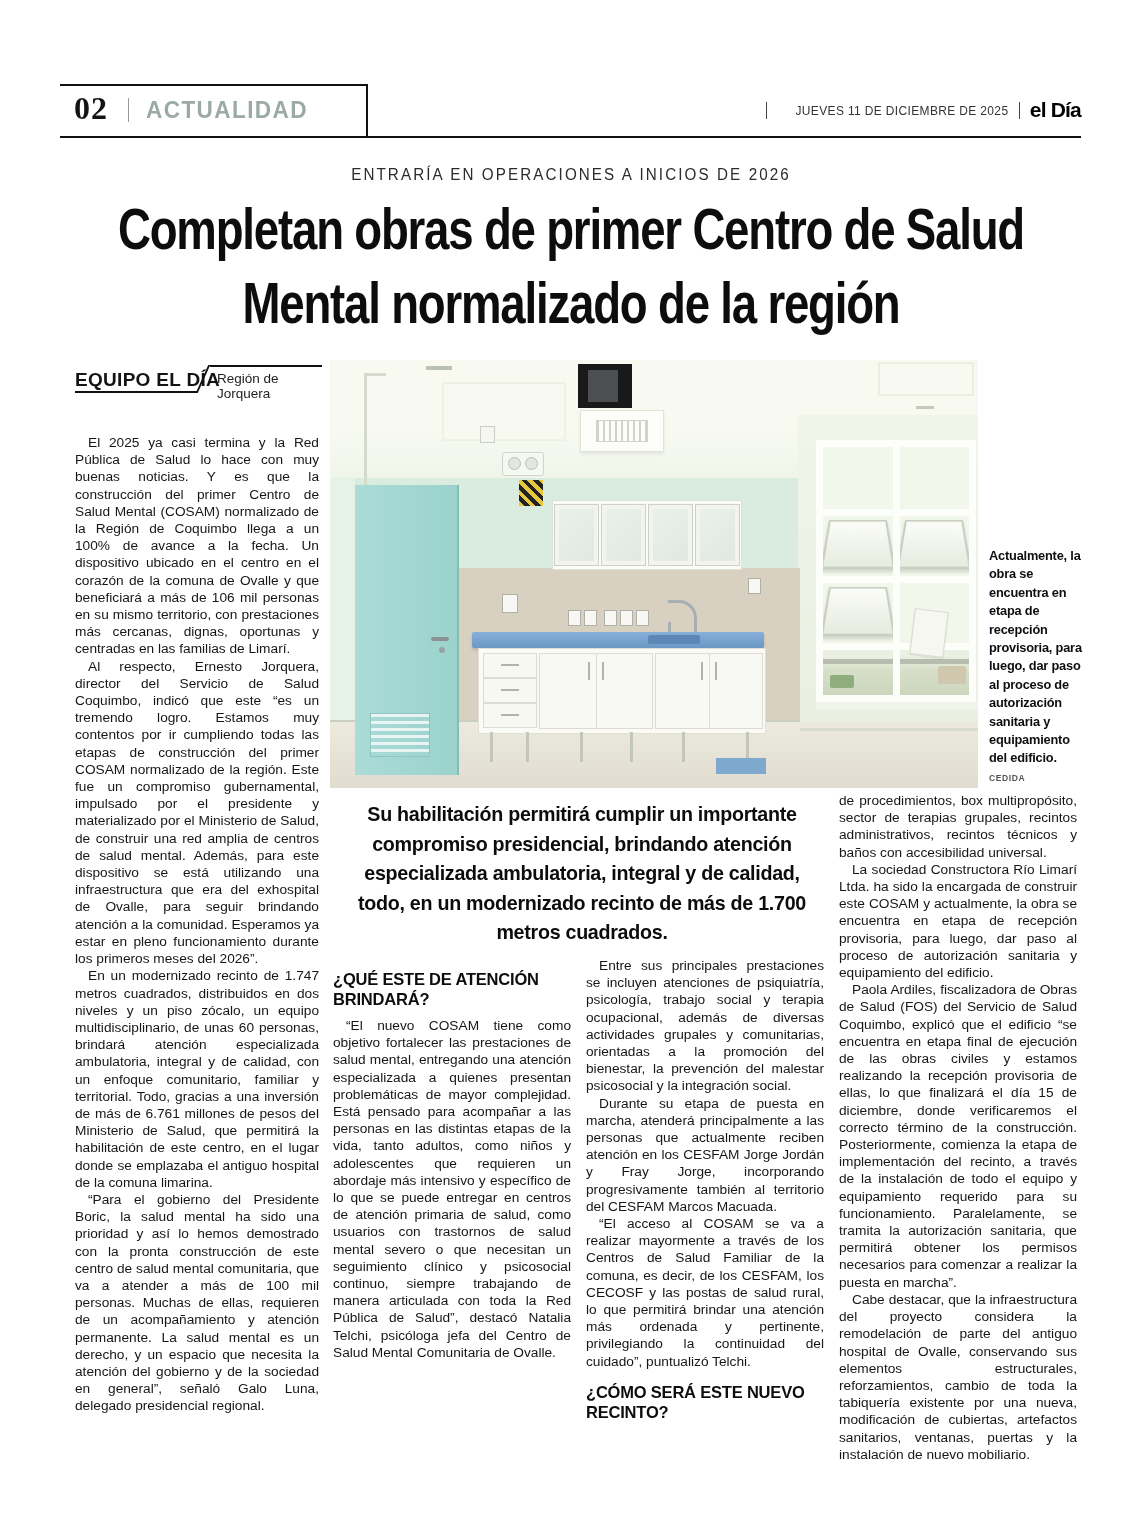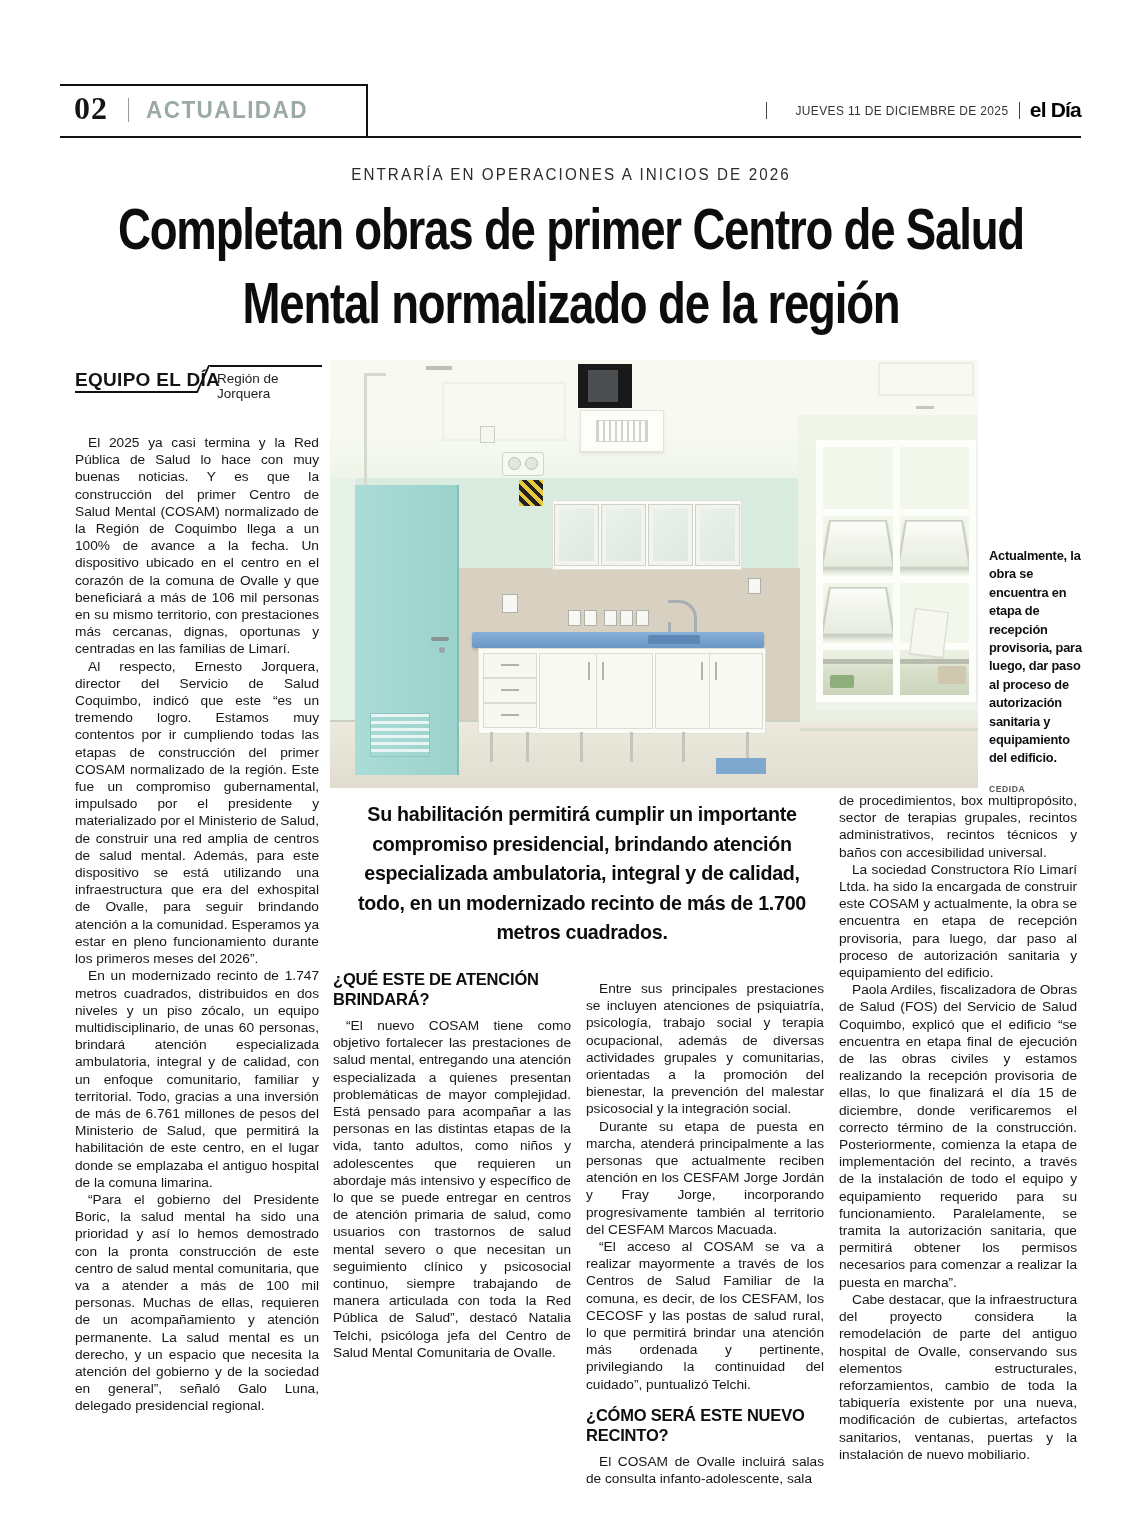--- a/index.html
+++ b/index.html
@@ -99,34 +99,34 @@
   .ph-sash     { position:absolute; left:8%; right:8%; top:6%; height:72%; background:linear-gradient(180deg,#fcfdf9,#e7ece0); border:2px solid #c9d0c2; transform:perspective(120px) rotateX(36deg); transform-origin:top center; box-shadow:0 2px 2px rgba(0,0,0,.12); }
   .ph-blob-green { position:absolute; left:10%; top:55%; width:35%; height:30%; background:#8fae7e; border-radius:2px; }
   .ph-blob-beige { position:absolute; left:55%; top:35%; width:40%; height:40%; background:#cfc7ae; border-radius:2px; }
   .ph-blob-gray  { position:absolute; left:0;   top:20%; width:100%; height:10%; background:#b9bdb0; }
   .ph-paper    { left:582px; top:250px; width:32px; height:44px; background:#f7f7f1; border:1px solid #d9d9cf; transform:rotate(7deg); box-shadow:0 1px 2px rgba(0,0,0,.1); }
   .ph-sill     { left:486px; top:342px; width:162px; height:8px; background:#f1f4ea; }
 
   
   .caption-block { position:absolute; left:989px; top:547px; width:97px; }
   .photo-caption { font-weight:700; font-size:12.8px; line-height:18.4px; letter-spacing:-0.2px; color:#0e0e0e; }
-  .photo-credit  { margin-top:16px; font-size:8.5px; font-weight:700; letter-spacing:.6px; color:#555; }
+  .photo-credit  { margin-top:5px; font-size:8.5px; font-weight:700; letter-spacing:.6px; color:#555; }
 
   
   .pull-quote { position:absolute; left:338px; top:799px; width:488px; text-align:center;
                 font-weight:700; font-size:20.5px; line-height:29.5px; letter-spacing:-0.3px; color:#0c0c0c; transform:scaleX(0.96); }
 
   
   .col { position:absolute; width:244px; font-size:13.7px; line-height:17.2px; text-align:justify; color:#161616; }
   .col p  { margin:0; text-indent:13px; }
   .col p.flush { text-indent:0; }
   .col h3 { font-size:16.5px; line-height:20px; font-weight:700; letter-spacing:-0.2px; margin:12px 0 8px; text-align:left; color:#0d0d0d; }
   .col1 { left:75px;  top:434px; }
   .col2 { left:333px; top:957px; width:238px; }
-  .col3 { left:586px; top:957px; width:238px;margin-top:23px; }
+  .col3 { left:586px; top:957px; width:238px; }
   .col4 { left:839px; top:792px; width:238px; }
 </style>
 </head>
 <body>
 
 <div class="page">
 
   <div class="mast-rule-top"></div>
   <div class="mast-rule-vert"></div>
   <div class="mast-rule-bot"></div>
@@ -284,21 +284,20 @@
     </div>
   <div class="col col2">
       <h3>¿QUÉ ESTE DE ATENCIÓN BRINDARÁ?</h3>
       <p>“El nuevo COSAM tiene como objetivo fortalecer las prestaciones de salud mental, entregando una atención especializada a quienes presentan problemáticas de mayor complejidad. Está pensado para acompañar a las personas en las distintas etapas de la vida, tanto adultos, como niños y adolescentes que requieren un abordaje más intensivo y específico de lo que se puede entregar en centros de atención primaria de salud, como usuarios con trastornos de salud mental severo o que necesitan un seguimiento clínico y psicosocial continuo, siempre trabajando de manera articulada con toda la Red Pública de Salud”, destacó Natalia Telchi, psicóloga jefa del Centro de Salud Mental Comunitaria de Ovalle.</p>
     </div>
   <div class="col col3">
       <p>Entre sus principales prestaciones se incluyen atenciones de psiquiatría, psicología, trabajo social y terapia ocupacional, además de diversas actividades grupales y comunitarias, orientadas a la promoción del bienestar, la prevención del malestar psicosocial y la integración social.</p>
       <p>Durante su etapa de puesta en marcha, atenderá principalmente a las personas que actualmente reciben atención en los CESFAM Jorge Jordán y Fray Jorge, incorporando progresivamente también al territorio del CESFAM Marcos Macuada.</p>
       <p>“El acceso al COSAM se va a realizar mayormente a través de los Centros de Salud Familiar de la comuna, es decir, de los CESFAM, los CECOSF y las postas de salud rural, lo que permitirá brindar una atención más ordenada y pertinente, privilegiando la continuidad del cuidado”, puntualizó Telchi.</p>
       <h3>¿CÓMO SERÁ ESTE NUEVO RECINTO?</h3>
-      <p>El COSAM de Ovalle incluirá salas de consulta infanto-adolescente, sala</p>
     </div>
   <div class="col col4">
       <p class="flush">de procedimientos, box multipropósito, sector de terapias grupales, recintos administrativos, recintos técnicos y baños con accesibilidad universal.</p>
       <p>La sociedad Constructora Río Limarí Ltda. ha sido la encargada de construir este COSAM y actualmente, la obra se encuentra en etapa de recepción provisoria, para luego, dar paso al proceso de autorización sanitaria y equipamiento del edificio.</p>
       <p>Paola Ardiles, fiscalizadora de Obras de Salud (FOS) del Servicio de Salud Coquimbo, explicó que el edificio “se encuentra en etapa final de ejecución de las obras civiles y estamos realizando la recepción provisoria de ellas, lo que finalizará el día 15 de diciembre, donde verificaremos el correcto término de la construcción. Posteriormente, comienza la etapa de implementación del recinto, a través de la instalación de todo el equipo y equipamiento requerido para su funcionamiento. Paralelamente, se tramita la autorización sanitaria, que permitirá obtener los permisos necesarios para comenzar a realizar la puesta en marcha”.</p>
       <p>Cabe destacar, que la infraestructura del proyecto considera la remodelación de parte del antiguo hospital de Ovalle, conservando sus elementos estructurales, reforzamientos, cambio de toda la tabiquería existente por una nueva, modificación de cubiertas, artefactos sanitarios, ventanas, puertas y la instalación de nuevo mobiliario.</p>
     </div>
 
 </div>
 

